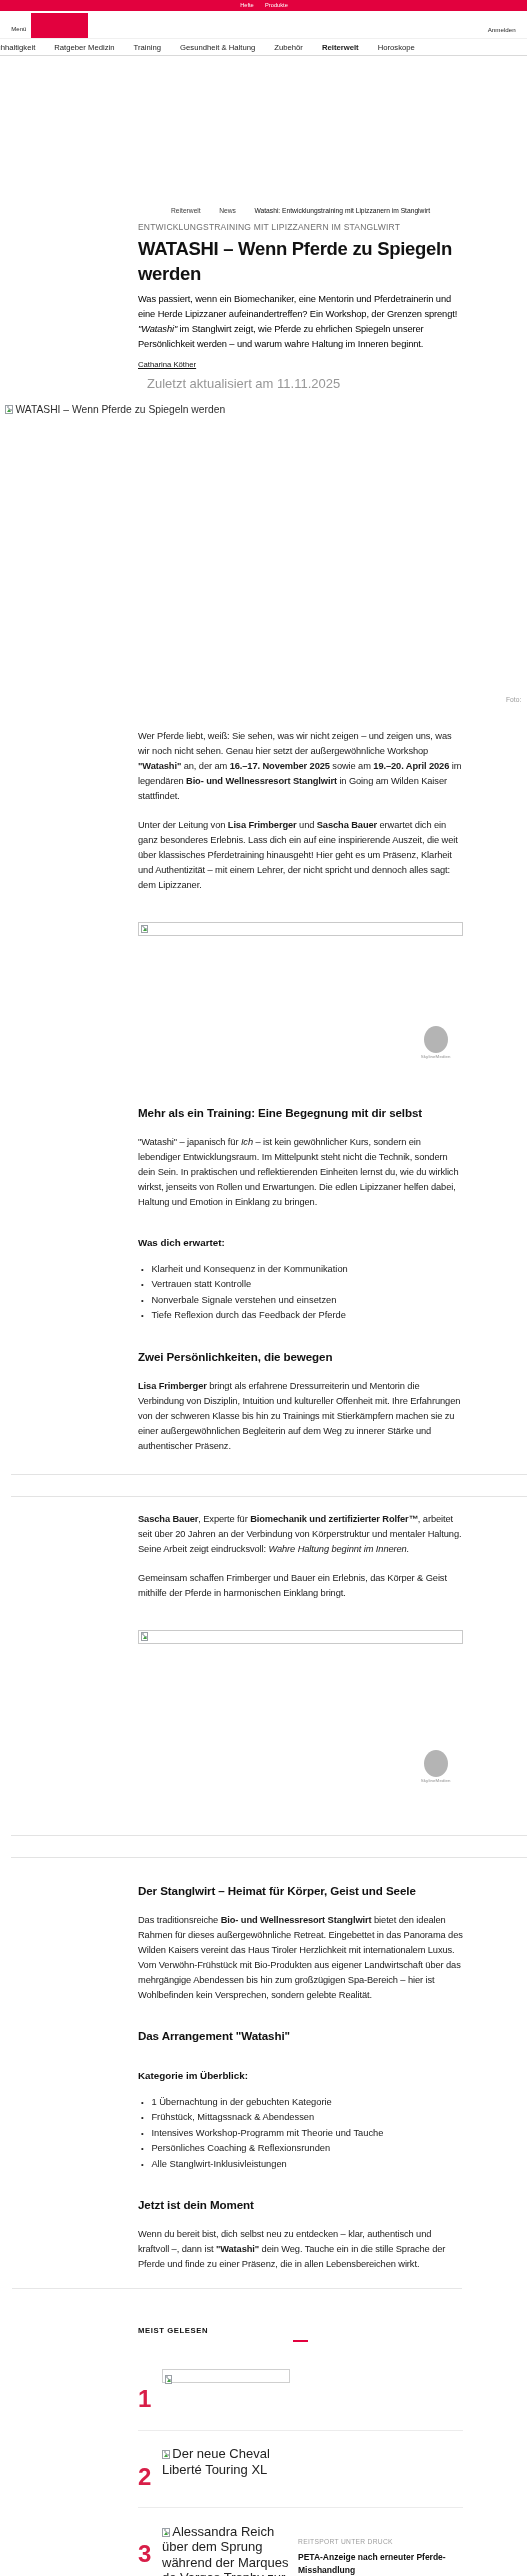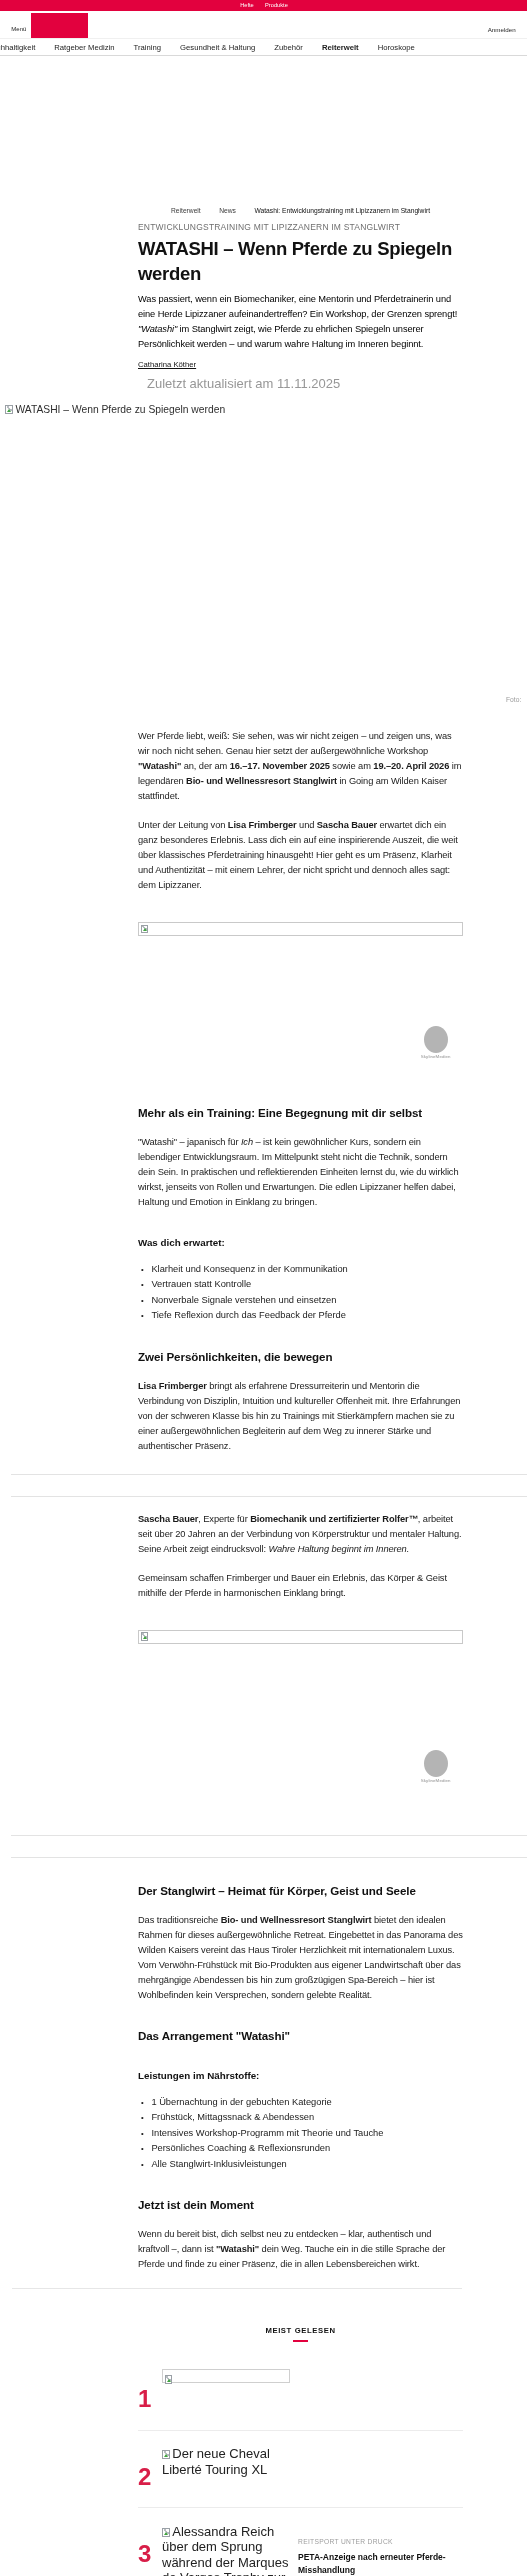--- a/index.html
+++ b/index.html
@@ -47,21 +47,21 @@
   .media.m1{height:144px}
   .media.m2{height:170px}
   .wm{position:absolute;right:9.3px;bottom:21.6px;width:36px;text-align:center}
   .m2 .wm{bottom:31px}
   .wm-ellipse{width:24px;height:27px;background:#b4b4b4;border-radius:50%;margin:0 auto}
   .wm-label{font-size:4.4px;color:#8f8f8f;margin-top:1px;letter-spacing:0.1px}
   .redlink{margin-top:14.4px;font-size:9.3px;line-height:14.4px;color:#d5164b;text-decoration:underline;cursor:pointer;display:inline-block}
 
   
   .sec-top{margin-top:15.5px;margin-left:-126px;width:450px;border-top:0.5px solid #e6e6e6}
-  .mr-title{margin-top:37px;text-align:center;font-size:7.7px;font-weight:bold;letter-spacing:0.6px;color:#121212}
+  .mr-title{margin-top:37px;font-size:7.7px;font-weight:bold;letter-spacing:0.6px;color:#121212}
   .mr-bar{width:15.5px;height:2.1px;background:#e2013e;margin:5.2px auto 0}
   .mr-list{margin-top:11.3px}
   .mr-row{display:grid;grid-template-columns:24px 136px 1fr;padding:15.5px 0 18.5px;border-bottom:0.5px solid #ececec;cursor:pointer}
   .mr-row:last-child{border-bottom:none}
   .mr-num{font-size:24px;font-weight:bold;color:#d81e48;line-height:1;padding-top:18.5px}
   .mr-thumb{padding-right:7.2px;font-size:13px;line-height:15.5px;color:#222}
   .alt-box{width:128px;height:14.4px;border:0.5px solid #cfcfcf;padding:1.5px}
   .mr-text{padding-top:14.4px;padding-right:5.2px}
   .kline{display:flex;justify-content:space-between;align-items:center}
   .mr-kicker{font-size:6.7px;color:#9e9e9e;letter-spacing:0.3px}
@@ -153,21 +153,21 @@
         <div class="media m2">
           <div class="wm">
             <div class="wm-ellipse"></div>
             <div class="wm-label">SkylineMedien</div>
           </div>
         </div>
         <div class="adstrip"></div>
         <h2 class="sec">Der Stanglwirt – Heimat für Körper, Geist und Seele</h2>
         <div class="para"><span>Das traditionsreiche </span><b>Bio- und Wellnessresort Stanglwirt</b><span> bietet den idealen Rahmen für dieses außergewöhnliche Retreat. Eingebettet in das Panorama des Wilden Kaisers vereint das Haus Tiroler Herzlichkeit mit internationalem Luxus. Vom Verwöhn-Frühstück mit Bio-Produkten aus eigener Landwirtschaft über das mehrgängige Abendessen bis hin zum großzügigen Spa-Bereich – hier ist Wohlbefinden kein Versprechen, sondern gelebte Realität.</span></div>
         <h2 class="sec">Das Arrangement "Watashi"</h2>
-        <div class="blabel">Leistungen im Nährstoffe:</div>
+        <div class="blabel">Kategorie im Überblick:</div>
         <ul class="blist">
           <li>1 Übernachtung in der gebuchten Kategorie</li>
           <li>Frühstück, Mittagssnack &amp; Abendessen</li>
           <li>Intensives Workshop-Programm mit Theorie und Tauche</li>
           <li>Persönliches Coaching &amp; Reflexionsrunden</li>
           <li>Alle Stanglwirt-Inklusivleistungen</li>
         </ul>
         <h2 class="sec">Jetzt ist dein Moment</h2>
         <div class="para"><span>Wenn du bereit bist, dich selbst neu zu entdecken – klar, authentisch und kraftvoll –, dann ist </span><b>"Watashi"</b><span> dein Weg. Tauche ein in die stille Sprache der Pferde und finde zu einer Präsenz, die in allen Lebensbereichen wirkt.</span></div>
       </div>

